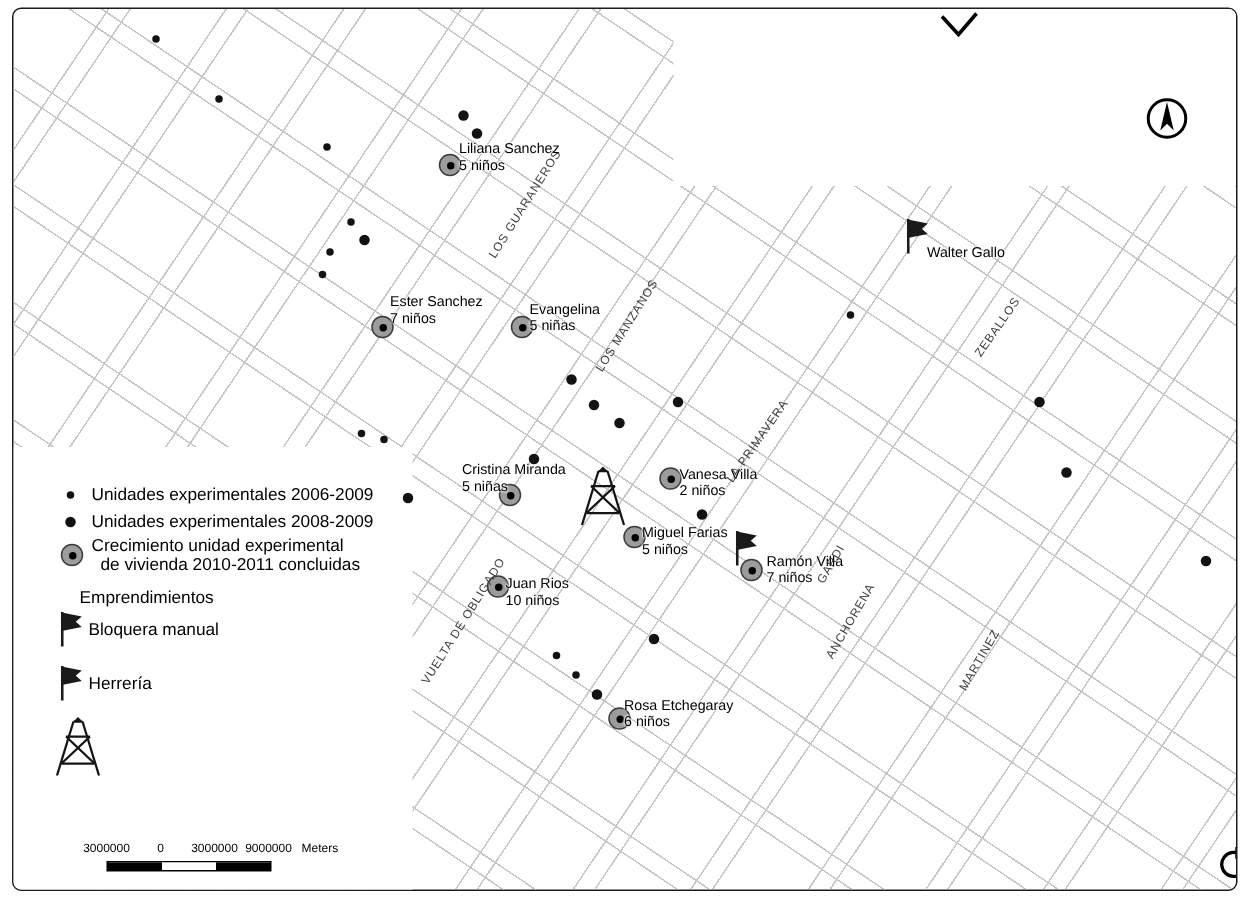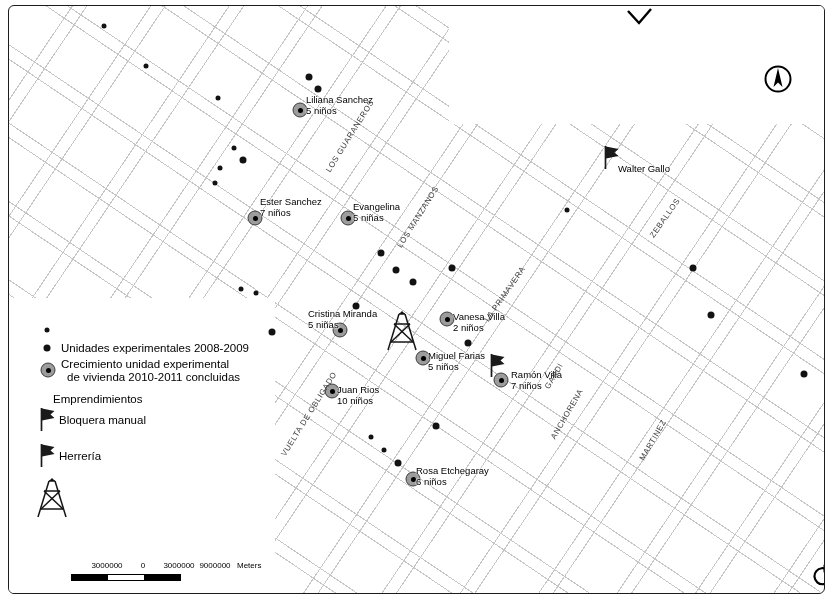--- a/index.html
+++ b/index.html
@@ -24,21 +24,21 @@
   .growth::after{content:"";position:absolute;left:50%;top:50%;width:5px;height:5px;border-radius:50%;
           background:#000;transform:translate(-50%,-50%);}
   .map-label{position:absolute;font-size:9.5px;line-height:11px;white-space:pre;
           text-shadow:0 0 2px #fff,0 0 2px #fff,0 0 2px #fff;}
   .street{position:absolute;font-size:8px;letter-spacing:.6px;color:#3e3e3e;white-space:nowrap;
           transform:translate(-50%,-50%) rotate(var(--r,0deg));}
   .flag{position:absolute;width:20px;height:26px;}
   .tank{position:absolute;width:34px;height:40px;}
   .lg-label{position:absolute;font-size:11.5px;line-height:13px;}
   .lg-icon{position:absolute;display:block;}
-  .sb-num{position:absolute;top:555px;font-size:8px;transform:translateX(-50%);margin-left:36px;}
+  .sb-num{position:absolute;top:555px;font-size:8px;transform:translateX(-50%);}
   .sb-units{transform:none;}
   .sb-bar{position:absolute;left:62px;top:568px;width:108px;height:5px;border:1px solid #000;display:flex;box-sizing:content-box;}
   .sb-seg{flex:1;background:#fff;}
   .sb-seg.black{background:#000;}
 </style>
 </head>
 <body>
 
 <div class="page">
   <div class="frame">
@@ -141,20 +141,21 @@
     <svg class="chevron" width="30" height="20" viewBox="0 0 30 20">
       <polyline points="3,4 14,16 26,2" fill="none" stroke="#000" stroke-width="2.4"></polyline>
     </svg>
 
     <svg class="rotmark" width="26" height="28" viewBox="0 0 26 28">
       <path d="M19.5,7 A8,8 0 1 0 20.5,18.5" fill="none" stroke="#000" stroke-width="2.2"></path>
       <polygon points="15.5,1.5 23,7.5 15.5,9.5" fill="#000"></polygon>
     </svg>
 
     <div class="dot06" style="left:38px;top:324px"></div>
+    <div class="lg-label" style="left:52px;top:318px">Unidades experimentales 2006-2009</div>
 
     <div class="dot08" style="left:38px;top:342px"></div>
     <div class="lg-label" style="left:52px;top:336px">Unidades experimentales 2008-2009</div>
 
     <div class="growth" style="left:39px;top:364px"></div>
     <div class="lg-label" style="left:52px;top:352px">Crecimiento unidad experimental</div>
     <div class="lg-label" style="left:58px;top:365px">de vivienda 2010-2011 concluidas</div>
 
     <div class="lg-label" style="left:44px;top:387px">Emprendimientos</div>
 

